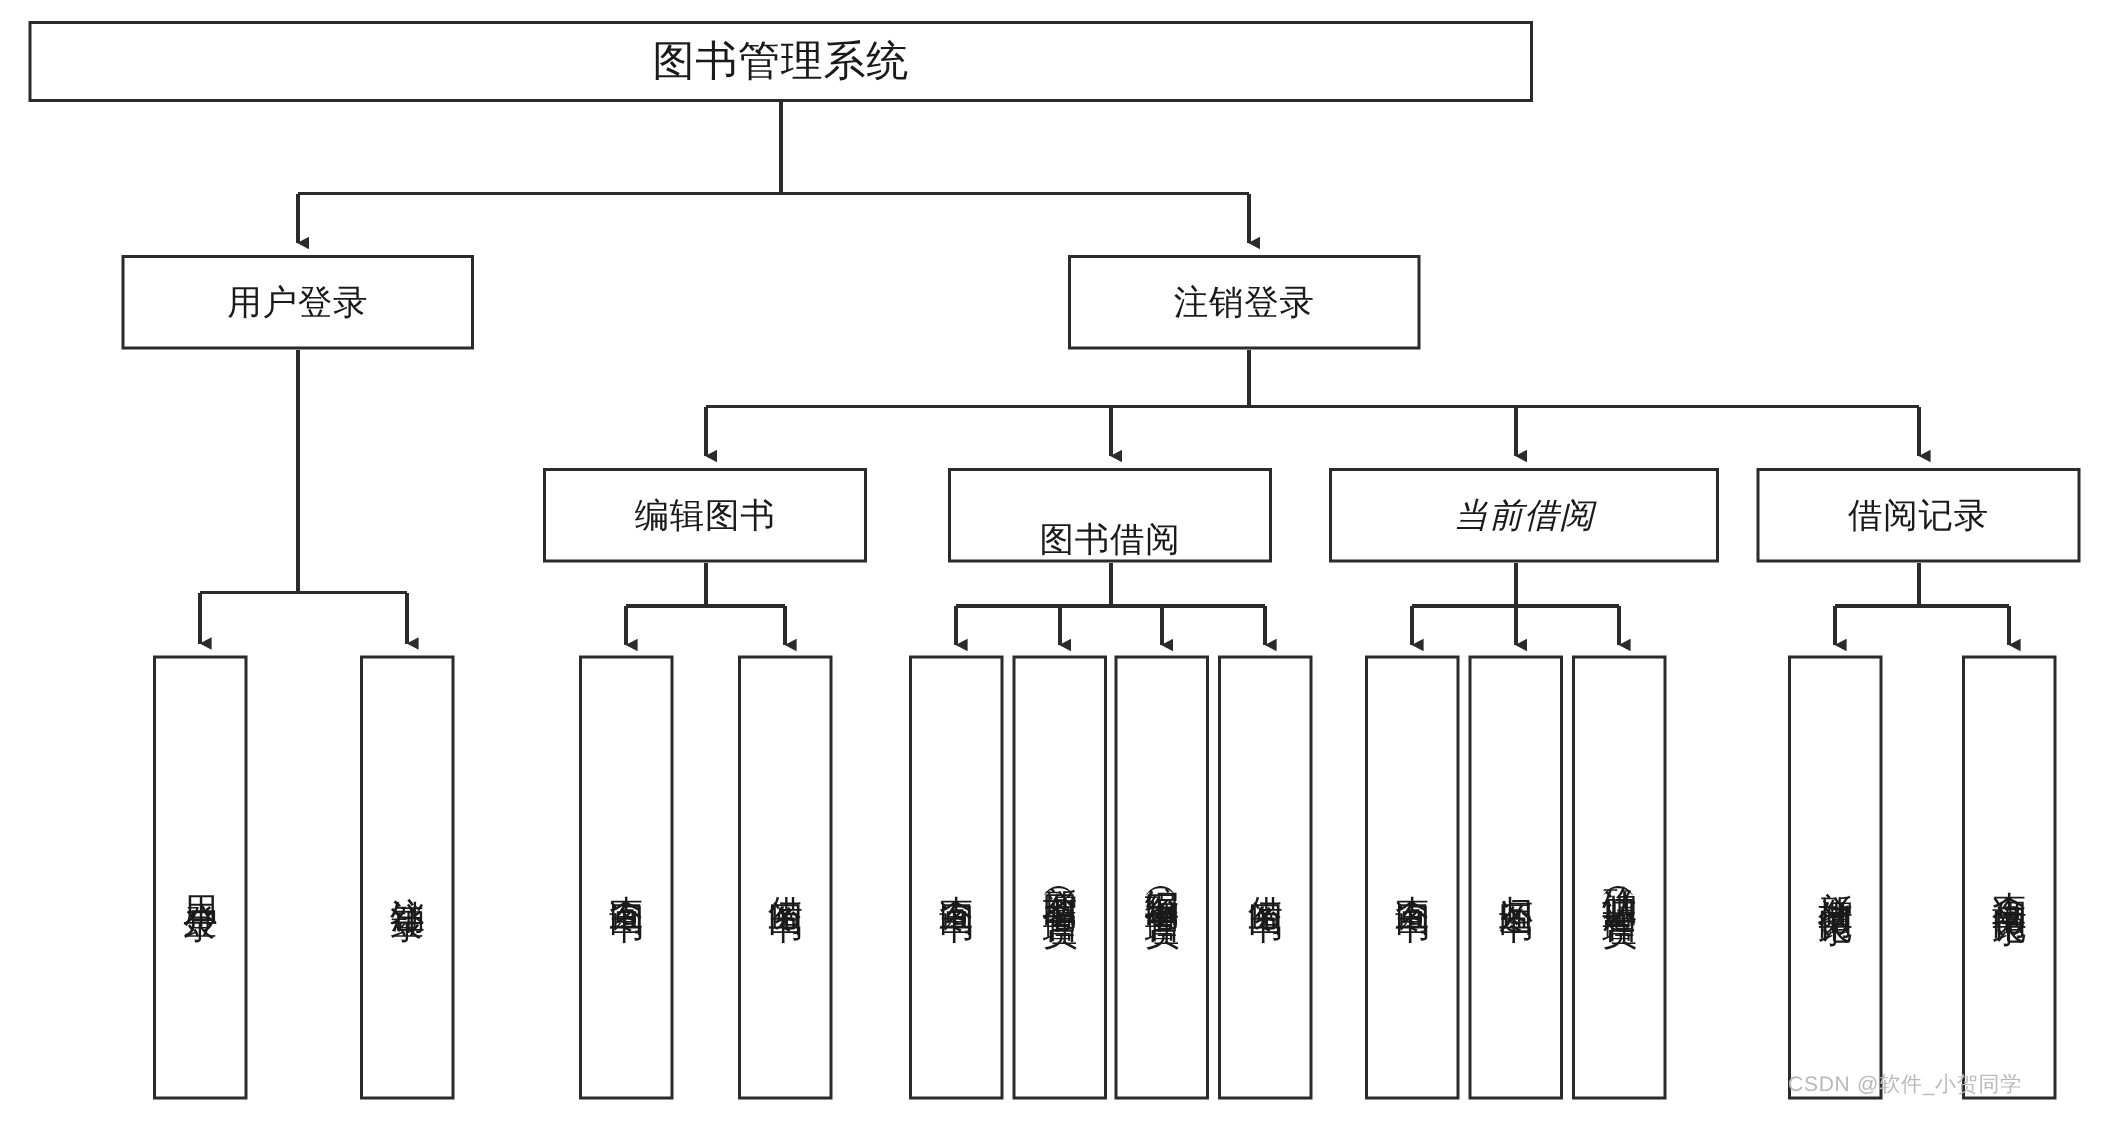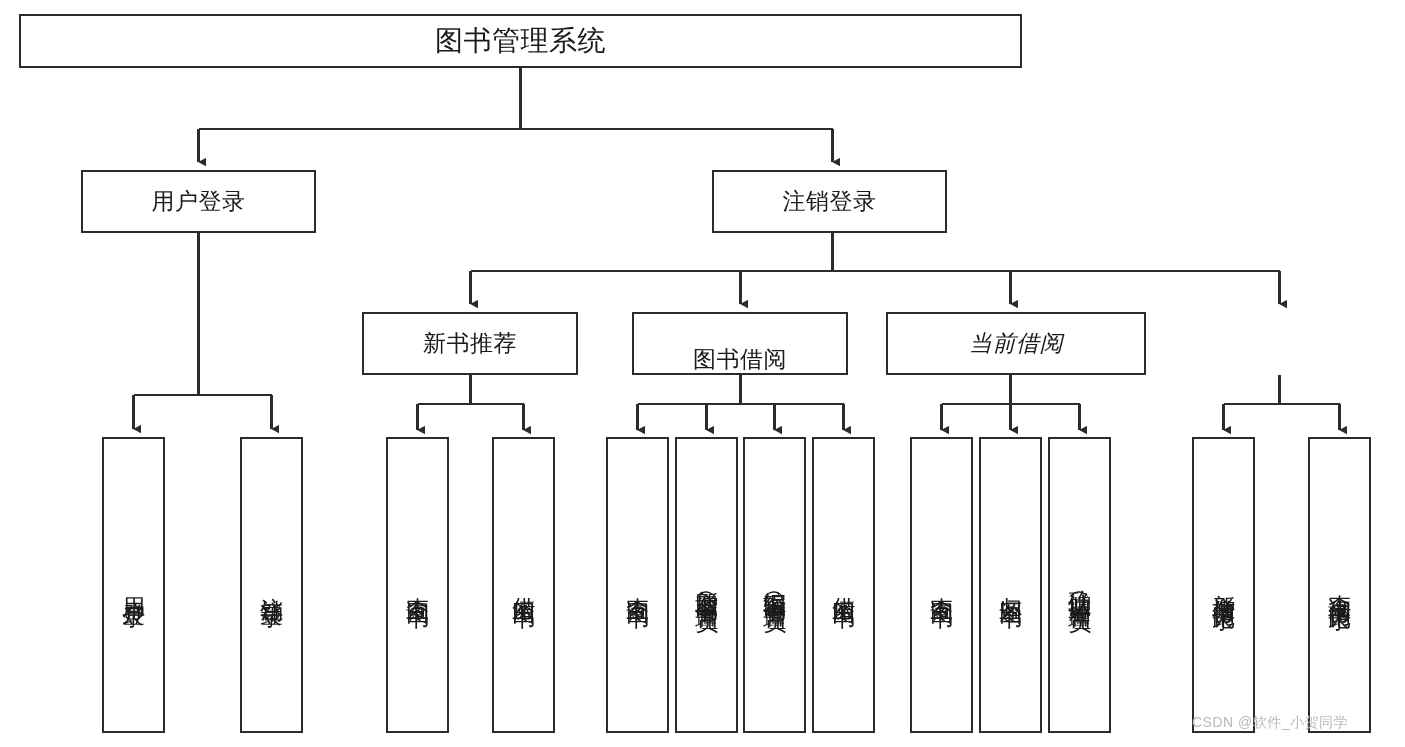--- a/index.html
+++ b/index.html
@@ -133,28 +133,31 @@
   </div>
 
   <div class="node horizontal" style="left:81px; top:170px; width:235px; height:63px;">
     <span class="node-label">用户登录</span>
   </div>
   <div class="node horizontal" style="left:712px; top:170px; width:235px; height:63px;">
     <span class="node-label">注销登录</span>
   </div>
 
   <div class="node horizontal" style="left:362px; top:312px; width:216px; height:63px;">
-    <span class="node-label">新书推荐</span>
+    <span class="node-label">编辑图书</span>
   </div>
   <div class="node horizontal" style="left:632px; top:312px; width:216px; height:63px;align-items:flex-end;">
     <span class="node-label">图书借阅</span>
   </div>
   <div class="node horizontal" style="left:886px; top:312px; width:260px; height:63px;font-style:italic;">
     <span class="node-label">当前借阅</span>
   </div>
+  <div class="node horizontal" style="left:1171px; top:312px; width:216px; height:63px;">
+    <span class="node-label">借阅记录</span>
+  </div>
 
   <div class="node vertical" style="left:102px; top:437px; width:63px; height:296px;">
     <span class="node-label">用户登录</span>
   </div>
   <div class="node vertical" style="left:240px; top:437px; width:63px; height:296px;">
     <span class="node-label">注销登录</span>
   </div>
 
   <div class="node vertical" style="left:386px; top:437px; width:63px; height:296px;">
     <span class="node-label">查询图书</span>

